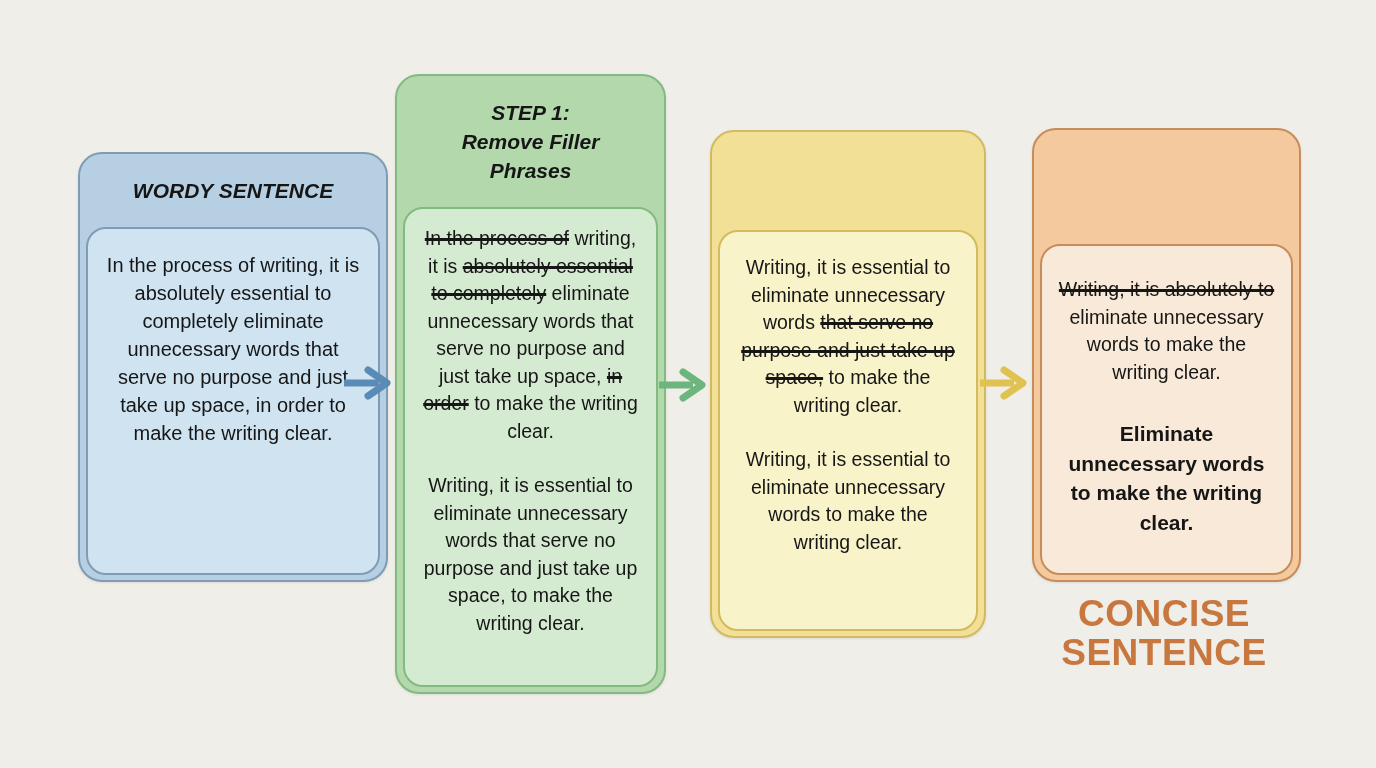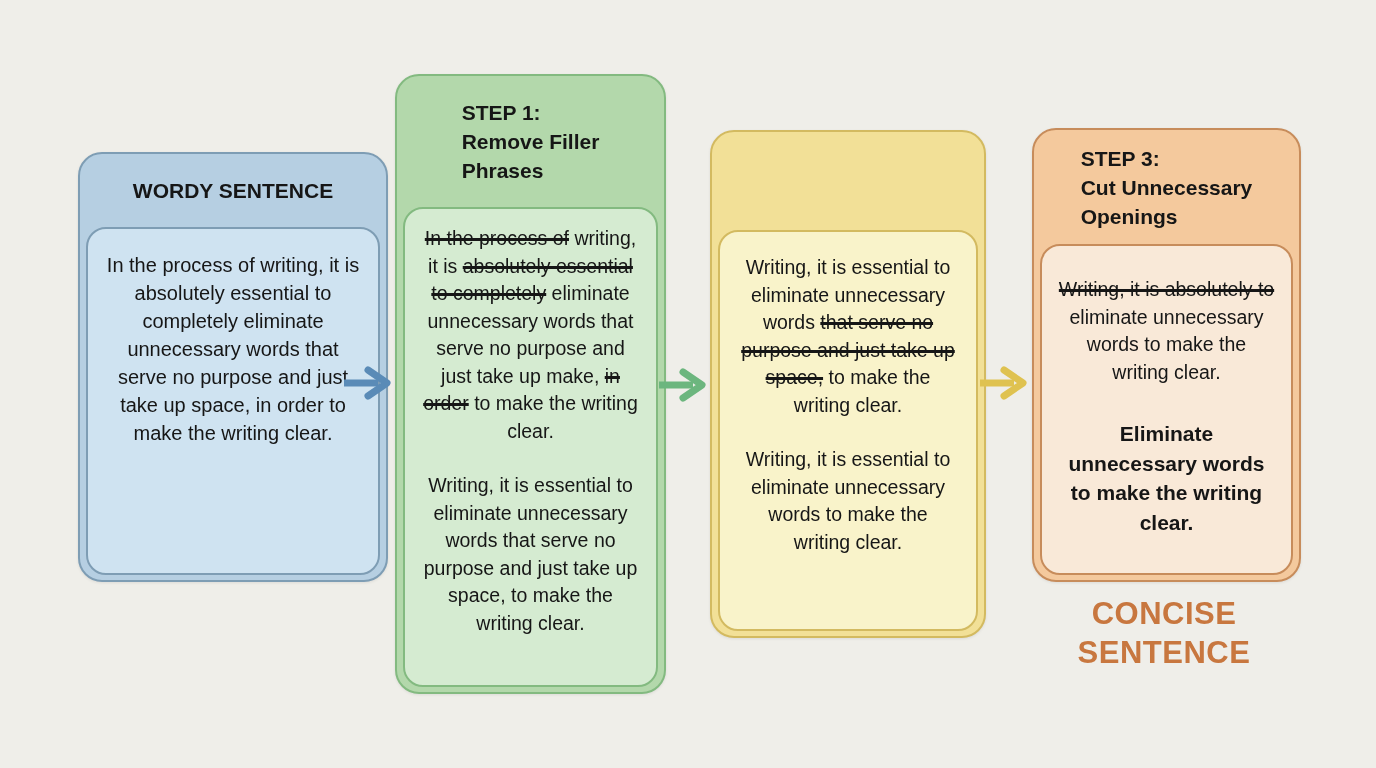--- a/index.html
+++ b/index.html
@@ -22,25 +22,26 @@
     background: var(--hdr);
     box-shadow: 0 1px 3px rgba(0,0,0,0.08);
   }
   .card-header {
     position: absolute;
     left: 0; right: 0; top: 0;
     height: var(--hdrH);
     display: flex;
     align-items: center;
     justify-content: center;
-    text-align: left;
+    text-align: center;
     font-weight: 700;
     font-size: 21px;
     line-height: 29px;
     white-space: pre-line;
+    font-style: italic;
   }
   .card-inner {
     position: absolute;
     left: 6px; right: 6px; bottom: 5px;
     top: var(--hdrH);
     background: var(--bodyBg);
     border: 2.5px solid var(--bd);
     border-radius: 20px;
     overflow: hidden;
     text-align: center;
@@ -76,21 +77,21 @@
   }
   .arrow svg { display:block; width:100%; height:100%; }
 
   .concise-label {
     position: absolute;
     left: 1044px;
     top: 594px;
     width: 240px;
     text-align: center;
     font-weight: 700;
-    font-size: 31px;
+    font-size: 37px;
     line-height: 39px;
     letter-spacing: 0.5px;
     color: #c8773f;
   }
 </style>
 </head>
 <body>
 
 <div class="stage">
 
@@ -106,21 +107,21 @@
       <path d="M1 22 H35" stroke="#5a8bb7" stroke-width="7"></path>
       <path d="M25 9 L44 22 L25 35" stroke="#5a8bb7" stroke-width="7" stroke-linecap="round" stroke-linejoin="round" fill="none"></path>
     </svg>
   </div>
 
   <div class="card c2" style="left:395px; top:74px; width:267px; height:616px;">
     <div class="card-header">STEP 1:
 Remove Filler
 Phrases</div>
     <div class="card-inner">
-      <p class="para-gap"><span class="strike">In the process of</span><span> writing, it is </span><span class="strike">absolutely essential to completely</span><span> eliminate unnecessary words that serve no purpose and just take up make, </span><span class="strike">in order</span><span> to make the writing clear.</span></p>
+      <p class="para-gap"><span class="strike">In the process of</span><span> writing, it is </span><span class="strike">absolutely essential to completely</span><span> eliminate unnecessary words that serve no purpose and just take up space, </span><span class="strike">in order</span><span> to make the writing clear.</span></p>
       <p><span>Writing, it is essential to eliminate unnecessary words that serve no purpose and just take up space, to make the writing clear.</span></p>
     </div>
   </div>
 
   <div class="arrow" style="left:658px; top:363px;">
     <svg viewBox="0 0 54 44" fill="none">
       <path d="M1 22 H35" stroke="#6cb67e" stroke-width="7"></path>
       <path d="M25 9 L44 22 L25 35" stroke="#6cb67e" stroke-width="7" stroke-linecap="round" stroke-linejoin="round" fill="none"></path>
     </svg>
   </div>
@@ -133,23 +134,20 @@
   </div>
 
   <div class="arrow" style="left:979px; top:361px;">
     <svg viewBox="0 0 54 44" fill="none">
       <path d="M1 22 H35" stroke="#dfc250" stroke-width="7"></path>
       <path d="M25 9 L44 22 L25 35" stroke="#dfc250" stroke-width="7" stroke-linecap="round" stroke-linejoin="round" fill="none"></path>
     </svg>
   </div>
 
   <div class="card c4" style="left:1032px; top:128px; width:265px; height:450px;">
-    <div class="card-header">STEP 3:
-Cut Unnecessary
-Openings</div>
     <div class="card-inner">
       <p class="para-gap"><span class="strike">Writing, it is absolutely to</span><span> eliminate unnecessary words to make the writing clear.</span></p>
       <p class="bold-para"><span>Eliminate unnecessary words to make the writing clear.</span></p>
     </div>
   </div>
 
   <div class="concise-label">CONCISE SENTENCE</div>
 
 </div>
 

